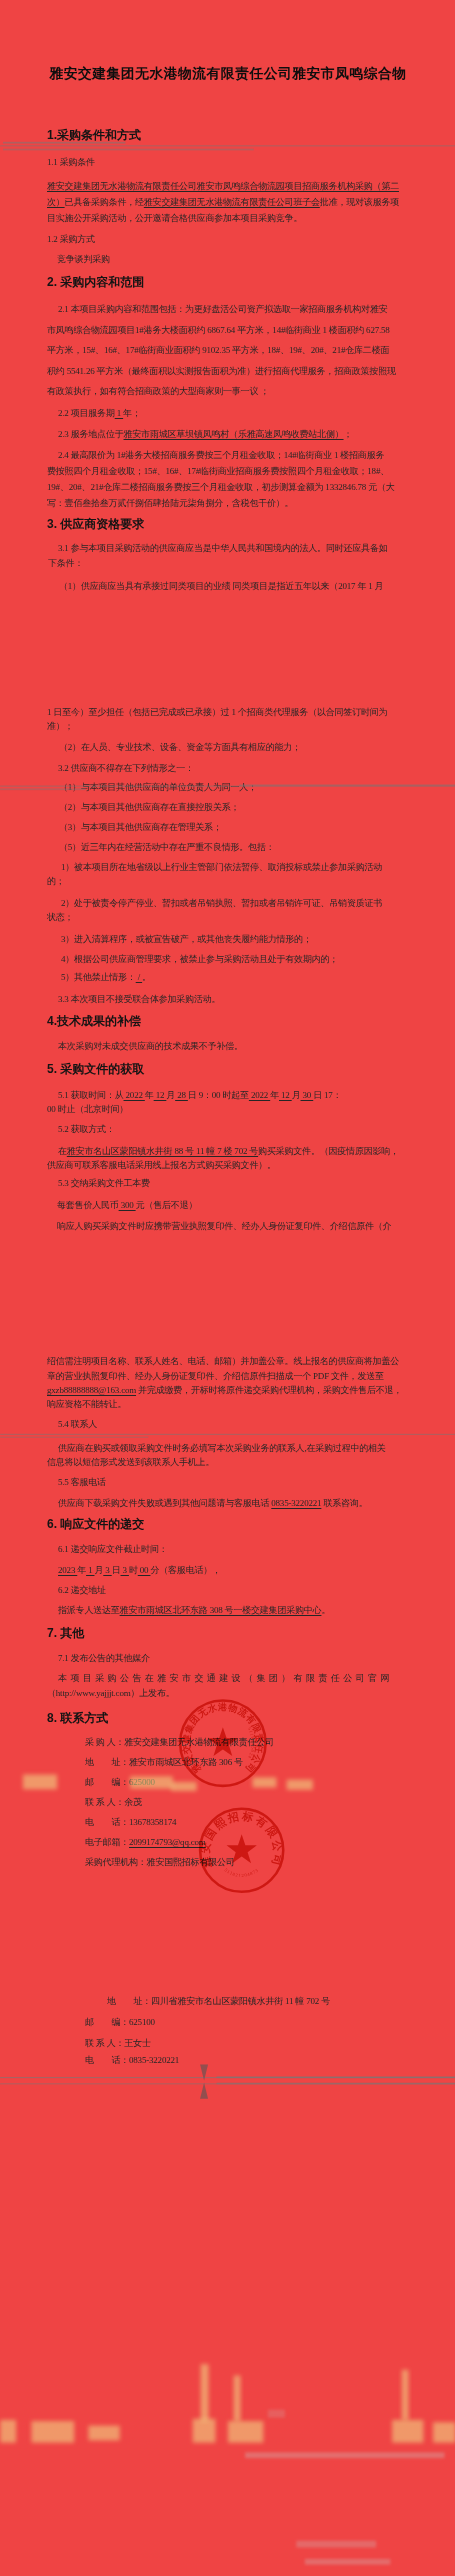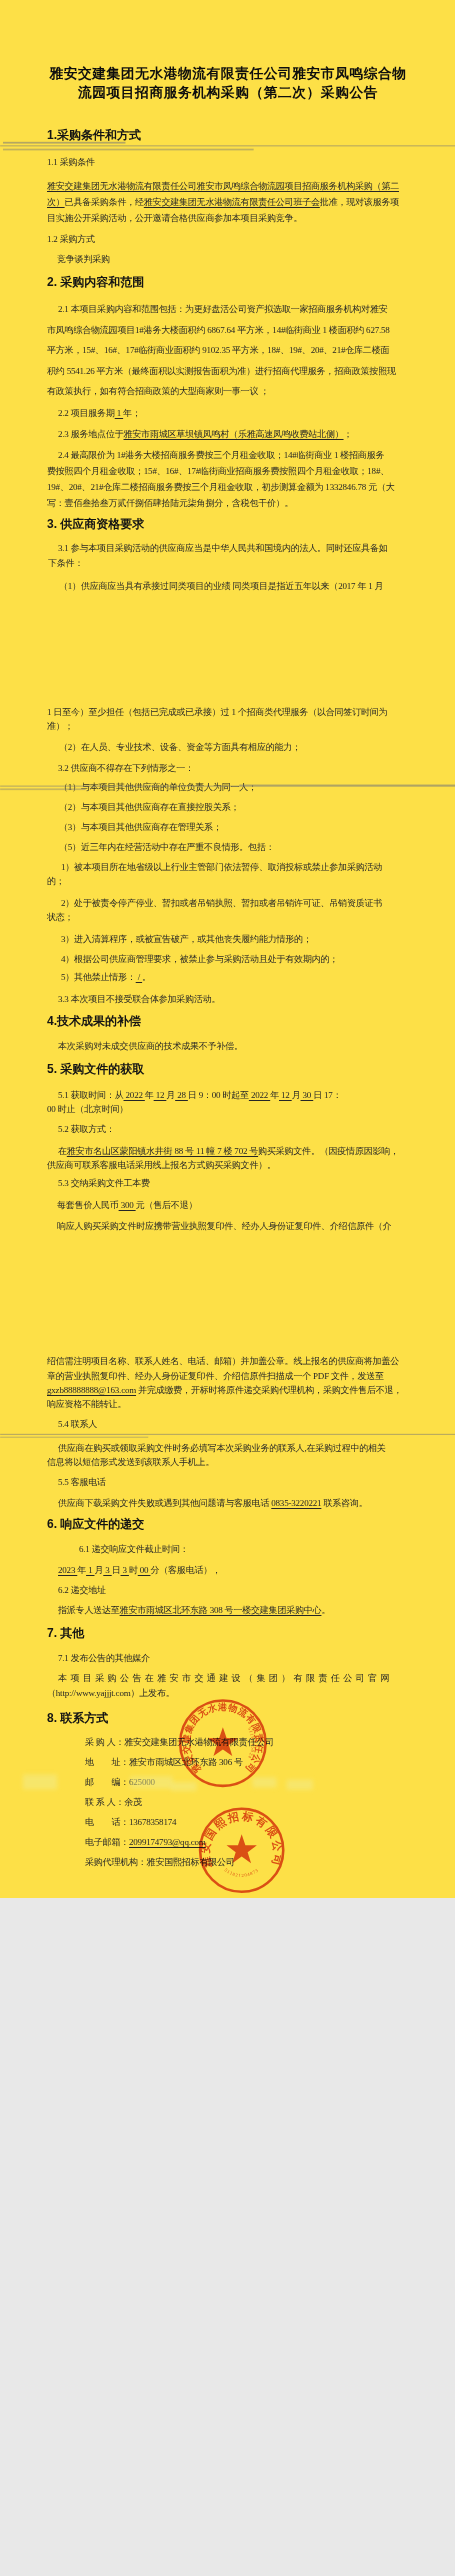--- a/index.html
+++ b/index.html
@@ -1,34 +1,33 @@
 <!DOCTYPE html>
 <html style="font-size:9px"><head>
 <meta charset="utf-8">
 <style>
   html,body{margin:0;padding:0;background:#e8e8e8;}
-  .page{position:relative;width:456px;height:1898px;background:#fde047;overflow:hidden;
+  .page{position:relative;width:456px;height:2576px;background:#ef4444;overflow:hidden;
         box-shadow:0 0 3.4px rgba(0,0,0,.25);font-family:"Liberation Serif",serif;}
   .line{position:absolute;white-space:nowrap;font-family:"Liberation Serif",serif;
         font-size:9px;color:#262626;letter-spacing:-0.2px;line-height:1.2;}
   .h1{font-family:"Liberation Sans",sans-serif;font-weight:bold;font-size:12px;
       color:#141414;letter-spacing:0;}
   .title{font-family:"Liberation Sans",sans-serif;font-weight:bold;font-size:13.7px;
          color:#0e0e0e;width:100%;text-align:center;letter-spacing:0.6px;left:0;}
   .spread{letter-spacing:3.4px;}
   .u{text-decoration:underline;text-underline-offset:1.7px;text-decoration-thickness:0.6px;}
   #overlay{position:absolute;left:0;top:0;pointer-events:none;}
   .seal{mix-blend-mode:multiply;}
 </style>
 </head>
 <body>
 
 <div class="page">
   <div class="line title" style="top:66px">雅安交建集团无水港物流有限责任公司雅安市凤鸣综合物</div>
-  <div class="line title" style="top:85px">流园项目招商服务机构采购（第二次）采购公告</div>
   <div id="blocks">
       <div class="line h1" style="top: 128px; left: 47px;"><span>1.采购条件和方式</span></div>
       <div class="line" style="top: 157px; left: 47px;"><span>1.1 采购条件</span></div>
       <div class="line" style="top: 181px; left: 47px;"><span class="u">雅安交建集团无水港物流有限责任公司雅安市凤鸣综合物流园项目招商服务机构采购（第二</span></div>
       <div class="line" style="top: 197px; left: 47px;"><span class="u">次）</span><span>已具备采购条件，经</span><span class="u">雅安交建集团无水港物流有限责任公司班子会</span><span>批准，现对该服务项</span></div>
       <div class="line" style="top: 213px; left: 47px;"><span>目实施公开采购活动，公开邀请合格供应商参加本项目采购竞争。</span></div>
       <div class="line" style="top: 234px; left: 47px;"><span>1.2 采购方式</span></div>
       <div class="line" style="top: 254px; left: 57px;"><span>竞争谈判采购</span></div>
       <div class="line h1" style="top: 275px; left: 47px;"><span>2. 采购内容和范围</span></div>
       <div class="line" style="top: 304px; left: 58px;"><span>2.1 本项目采购内容和范围包括：为更好盘活公司资产拟选取一家招商服务机构对雅安</span></div>
@@ -76,21 +75,21 @@
       <div class="line" style="top: 1356px; left: 47px;"><span>绍信需注明项目名称、联系人姓名、电话、邮箱）并加盖公章。线上报名的供应商将加盖公</span></div>
       <div class="line" style="top: 1371px; left: 47px;"><span>章的营业执照复印件、经办人身份证复印件、介绍信原件扫描成一个 PDF  文件，发送至</span></div>
       <div class="line" style="top: 1385px; left: 47px;"><span class="u">gxzb88888888@163.com</span><span> 并完成缴费，开标时将原件递交采购代理机构，采购文件售后不退，</span></div>
       <div class="line" style="top: 1399px; left: 47px;"><span>响应资格不能转让。</span></div>
       <div class="line" style="top: 1419px; left: 58px;"><span>5.4 联系人</span></div>
       <div class="line" style="top: 1443px; left: 58px;"><span>供应商在购买或领取采购文件时务必填写本次采购业务的联系人,在采购过程中的相关</span></div>
       <div class="line" style="top: 1457px; left: 47px;"><span>信息将以短信形式发送到该联系人手机上。</span></div>
       <div class="line" style="top: 1477px; left: 58px;"><span>5.5 客服电话</span></div>
       <div class="line" style="top: 1498px; left: 58px;"><span>供应商下载采购文件失败或遇到其他问题请与客服电话 </span><span class="u">0835-3220221</span><span> 联系咨询。</span></div>
       <div class="line h1" style="top: 1517px; left: 47px;"><span>6.  响应文件的递交</span></div>
-      <div class="line" style="top: 1544px; left: 58px; margin-left: 21px;"><span>6.1 递交响应文件截止时间：</span></div>
+      <div class="line" style="top: 1544px; left: 58px;"><span>6.1 递交响应文件截止时间：</span></div>
       <div class="line" style="top: 1565px; left: 58px;"><span class="u"> 2023 </span><span>年</span><span class="u"> 1 </span><span>月</span><span class="u"> 3 </span><span>日</span><span class="u"> 3 </span><span>时</span><span class="u"> 00 </span><span>分（客服电话），</span></div>
       <div class="line" style="top: 1585px; left: 58px;"><span>6.2 递交地址</span></div>
       <div class="line" style="top: 1605px; left: 58px;"><span>指派专人送达至</span><span class="u">雅安市雨城区北环东路 308 号一楼交建集团采购中心</span><span>。</span></div>
       <div class="line h1" style="top: 1626px; left: 47px;"><span>7.  其他</span></div>
       <div class="line" style="top: 1653px; left: 58px;"><span>7.1 发布公告的其他媒介</span></div>
       <div class="line spread" style="top: 1673px; left: 58px;"><span>本项目采购公告在雅安市交通建设（集团）有限责任公司官网</span></div>
       <div class="line" style="top: 1688px; left: 47px;"><span>（http://www.yajjjt.com）上发布。</span></div>
       <div class="line h1" style="top: 1711px; left: 47px;"><span>8.  联系方式</span></div>
       <div class="line" style="top: 1737px; left: 85px;"><span>采 购 人：雅安交建集团无水港物流有限责任公司</span></div>
       <div class="line" style="top: 1757px; left: 85px;"><span>地　　址：雅安市雨城区北环东路 306 号</span></div>

